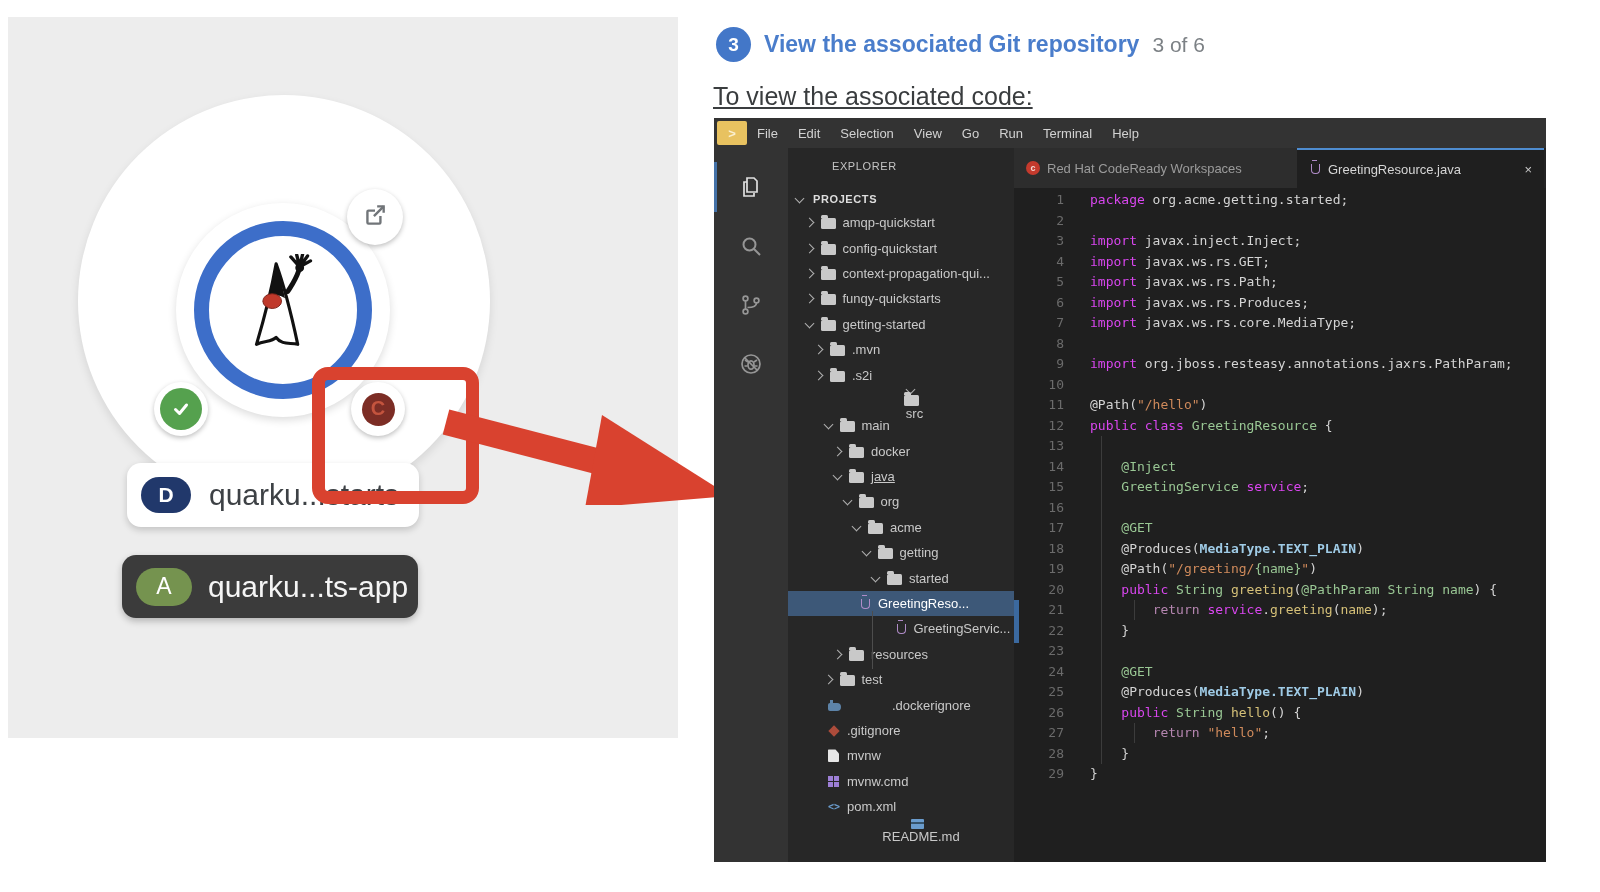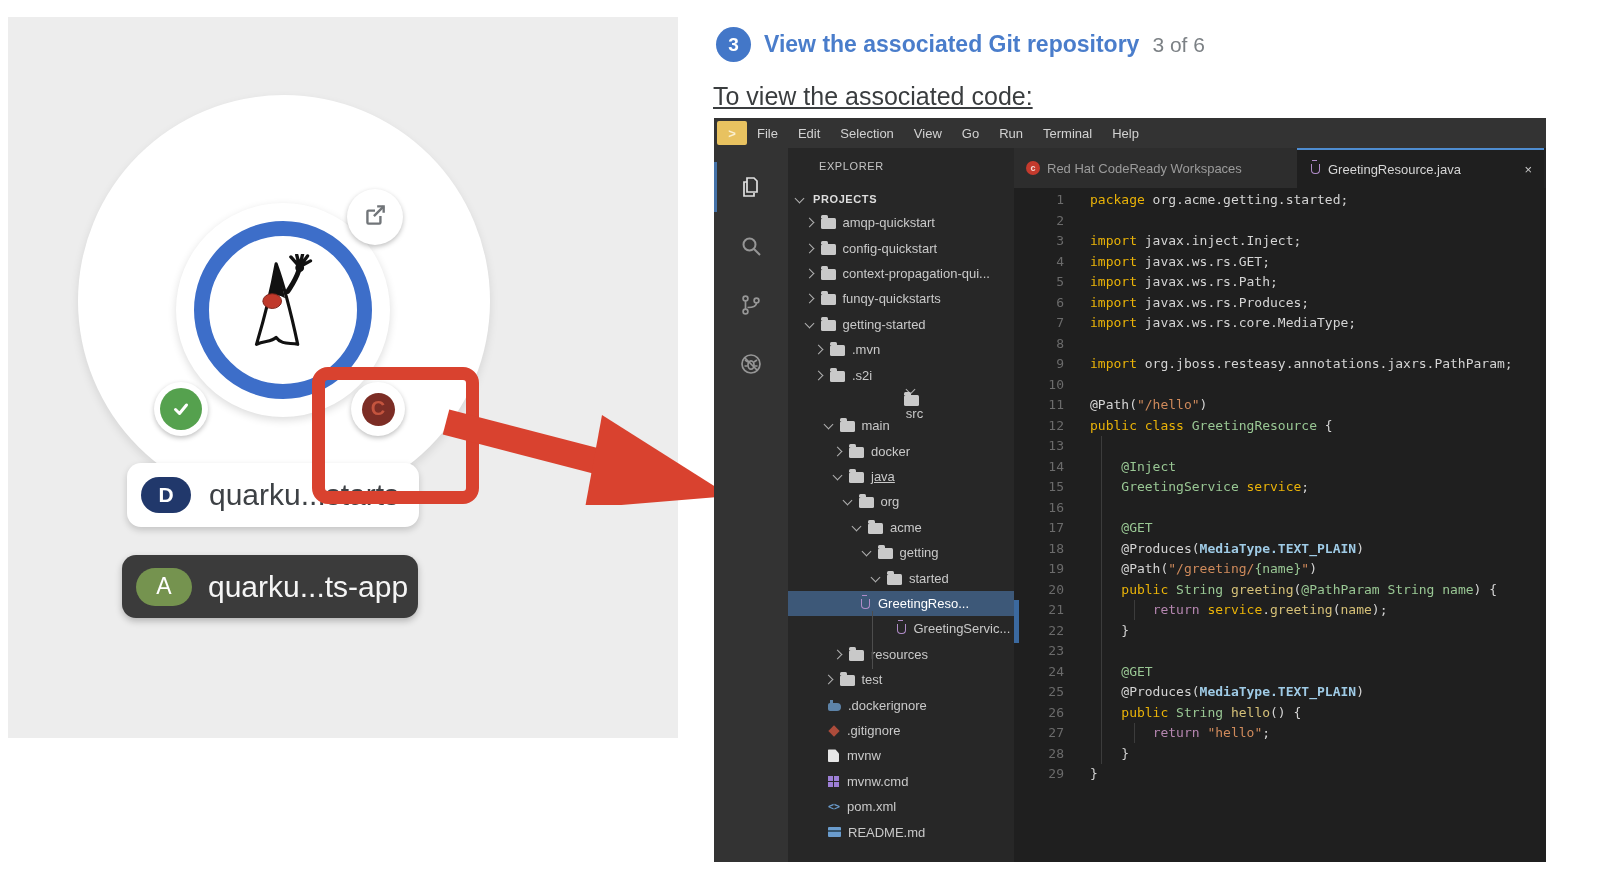--- a/index.html
+++ b/index.html
@@ -49,21 +49,21 @@
   #menu-toggle{width:30px;height:24px;margin-left:3px;background:#e8c260;border-radius:2px;
     color:#faf0d0;font:bold 13px "Liberation Sans",sans-serif;display:flex;align-items:center;justify-content:center;}
   .menu-item{font-size:13px;color:#d2d2d2;padding:0 10px;}
   #menubar .menu-item:first-of-type{margin-left:10px;}
 
   #activitybar{left:0;top:30px;width:74px;height:714px;background:#333333;
     display:flex;flex-direction:column;align-items:center;padding-top:27px;box-sizing:border-box;gap:31px;}
   #act-indicator{left:0;top:44px;width:3px;height:50px;background:#4472a8;}
 
   #explorer{left:74px;top:30px;width:226px;height:714px;background:#272727;overflow:hidden;}
-  #explorer-title{position:absolute;left:7px;top:12px;font-size:11px;letter-spacing:.6px;color:#c5c5c5;padding-left:24px;}
+  #explorer-title{position:absolute;left:20px;top:12px;font-size:11px;letter-spacing:.6px;color:#c5c5c5;padding-left:24px;}
   #projects-row{position:absolute;left:0;top:40px;width:226px;height:22px;display:flex;align-items:center;padding-left:8px;box-sizing:border-box;}
   #projects-label{font-size:11px;font-weight:bold;letter-spacing:.6px;color:#dedede;margin-left:2px;}
   #tree{position:absolute;left:0;top:62px;width:226px;}
   .trow{height:25.4px;display:flex;align-items:center;font-size:13px;color:#c9c9c9;box-sizing:border-box;white-space:nowrap;}
   .trow.sel{background:#3d5878;color:#fff;}
   #tree-guide{position:absolute;left:84px;top:463px;width:1px;height:58px;background:#4d4d4d;}
 
   .chev{width:6px;height:6px;border-right:1.6px solid #b0b0b0;border-bottom:1.6px solid #b0b0b0;
     display:inline-block;flex:none;margin-right:8px;}
   .chev.right{transform:rotate(-45deg);}
@@ -92,21 +92,21 @@
   .tab.active{background:#1f1f1f;color:#d6d6d6;border-top:2px solid #4e8cd0;width:247px;}
   .tab .cre-icon{width:14px;height:14px;border-radius:50%;background:#c43a2d;color:#f3d9d4;
     font:bold 9px "Liberation Sans",sans-serif;display:flex;align-items:center;justify-content:center;margin-right:7px;flex:none;}
   .tab .close{margin-left:auto;color:#c8c8c8;font-size:13px;}
 
   #code{position:absolute;left:0;top:40px;width:532px;height:674px;background:#1f1f1f;padding-top:2px;box-sizing:border-box;overflow:hidden;}
   .code-line{height:20.5px;display:flex;font:13px/20.5px "DejaVu Sans Mono",monospace;}
   .gutter{width:62px;padding-right:12px;box-sizing:border-box;text-align:right;color:#6b6b6b;flex:none;}
   .ctext{padding-left:14px;white-space:pre;}
   .tok-plain{color:#d4d4d4;}
-  .tok-blue{color:#eab308;}
+  .tok-blue{color:#d946ef;}
   .tok-green{color:#99c794;}
   .tok-yellow{color:#d5c078;}
   .tok-orange{color:#cf8a5b;}
   .tok-purple{color:#b586b0;}
   .tok-cyan{color:#9fcbe6;font-weight:bold;}
   #sel-marker{position:absolute;left:0;top:412px;width:5px;height:43px;background:#3b699f;}
   .iguide{position:absolute;width:1px;background:#3c3c3c;}
 </style>
 </head>
 <body>
@@ -310,41 +310,41 @@
         <div class="trow" style="padding-left: 46px;">
           <span class="chev right"></span>
           <span class="icon-folder"></span>
           <span>resources</span>
         </div>
         <div class="trow" style="padding-left: 36.5px;">
           <span class="chev right"></span>
           <span class="icon-folder"></span>
           <span>test</span>
         </div>
-        <div class="trow" style="padding-left: 40px;">
+        <div class="trow" style="padding-left: 40px; gap: 44px;">
           <span class="icon-docker"></span>
           <span>.dockerignore</span>
         </div>
         <div class="trow" style="padding-left: 40px;">
           <span class="icon-git"></span>
           <span>.gitignore</span>
         </div>
         <div class="trow" style="padding-left: 40px;">
           <span class="icon-file"></span>
           <span>mvnw</span>
         </div>
         <div class="trow" style="padding-left: 40px;">
           <span class="icon-win"></span>
           <span>mvnw.cmd</span>
         </div>
         <div class="trow" style="padding-left: 40px;">
           <span class="icon-xml">&lt;&gt;</span>
           <span>pom.xml</span>
         </div>
-        <div class="trow" style="padding-left: 40px;">
+        <div class="trow" style="padding-left: 40px; flex-direction: column;">
           <span class="icon-md"></span>
           <span>README.md</span>
         </div>
       </div>
     <div id="tree-guide"></div>
   </div>
 
   <div id="editor" class="abs">
     <div id="tabbar">
         <div class="tab inactive">

